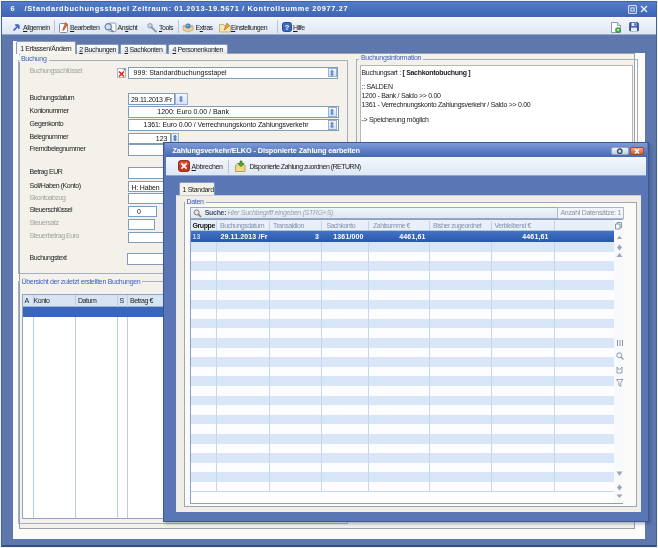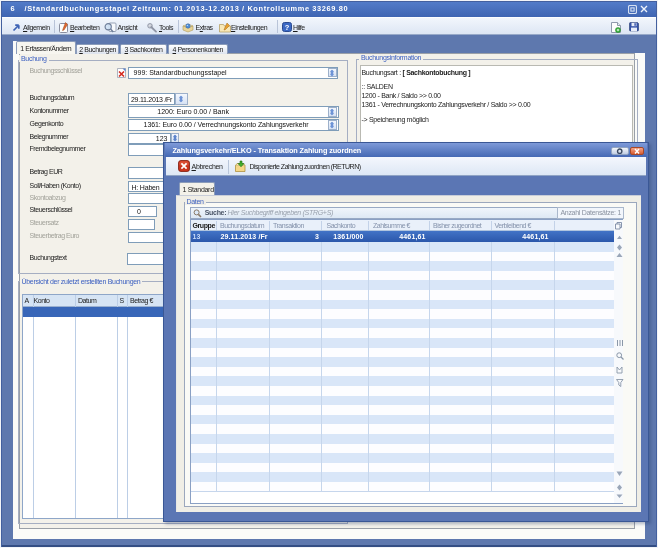--- a/index.html
+++ b/index.html
@@ -17,21 +17,21 @@
 .sp svg{position:absolute;left:50%;top:50%;transform:translate(-50%,-50%);}
 .tab{position:absolute;background:linear-gradient(#ffffff,#dde3ee);border:1px solid #8b9cba;border-bottom:none;border-radius:2px 2px 0 0;text-align:center;font-size:7px;letter-spacing:-0.4px;color:#1b1b1b;}
 </style></head>
 <body>
 
 <div class="a" style="left:0;top:0;width:658px;height:548px;background:#f2f4f8;"></div>
 <div class="a" style="left:1px;top:1px;width:656px;height:546px;background:#43609f;"></div>
 
 <div class="a" style="left:2px;top:2px;width:654px;height:14.5px;background:linear-gradient(#527bc8,#3f65b2);"></div>
 <div class="a" style="left:10.5px;top:4.2px;color:#fff;font-weight:bold;font-size:7.4px;letter-spacing:0.45px;">6</div>
-<div class="a" style="left:24.6px;top:4.2px;color:#fff;font-weight:bold;font-size:7.4px;letter-spacing:0.62px;">/Standardbuchungsstapel Zeitraum: 01.2013-12.2013 / Kontrollsumme 33269.80</div>
+<div class="a" style="left:24.6px;top:4.2px;color:#fff;font-weight:bold;font-size:7.4px;letter-spacing:0.62px;">/Standardbuchungsstapel Zeitraum: 01.2013-19.5671 / Kontrollsumme 20977.27</div>
 
 <svg class="a" style="left:627.5px;top:4.5px;" width="9" height="9" viewBox="0 0 9 9">
     <rect x="0.5" y="0.5" width="8" height="8" rx="1.5" fill="none" stroke="#d5e0f2" stroke-width="1.2"></rect>
     <rect x="2.9" y="2.9" width="3.2" height="3.2" fill="none" stroke="#d5e0f2" stroke-width="1.1"></rect>
   </svg>
 <svg class="a" style="left:639.5px;top:5px;" width="8" height="8" viewBox="0 0 8 8">
     <path d="M1 1 L7 7 M7 1 L1 7" stroke="#eef3fb" stroke-width="1.4"></path>
   </svg>
 
 <div class="a" style="left:2px;top:16.5px;width:654px;height:18.5px;background:linear-gradient(#f2f6fc,#dde6f4);border-top:1px solid #fdfdfe;border-bottom:1px solid #97a9c8;"></div>
@@ -197,21 +197,21 @@
 <div class="a lbl" style="left:119.5px;top:297.3px;">S</div>
 <div class="a lbl" style="left:130px;top:297.3px;">Betrag €</div>
 <div class="a" style="left:32.5px;top:294.5px;width:1px;height:223.5px;background:#bccee6;"></div>
 <div class="a" style="left:75px;top:294.5px;width:1px;height:223.5px;background:#bccee6;"></div>
 <div class="a" style="left:117px;top:294.5px;width:1px;height:223.5px;background:#bccee6;"></div>
 <div class="a" style="left:127px;top:294.5px;width:1px;height:223.5px;background:#bccee6;"></div>
 <div class="a" style="left:23px;top:306.8px;width:324px;height:10.6px;background:#3866b8;"></div>
 
 <div class="a" style="left:163px;top:141.5px;width:485.5px;height:380px;background:#5b76b4;border:1px solid #3a5795;box-shadow:2px 2px 3px rgba(40,60,110,0.35);"></div>
 <div class="a" style="left:164.5px;top:143px;width:482.5px;height:14px;background:linear-gradient(#7e9ad8,#4569b4);"></div>
-<div class="a" style="left:172.5px;top:145.5px;color:#fff;font-weight:bold;font-size:7.3px;letter-spacing:-0.1px;">Zahlungsverkehr/ELKO - Transaktion Zahlung zuordnen</div>
+<div class="a" style="left:172.5px;top:145.5px;color:#fff;font-weight:bold;font-size:7.3px;letter-spacing:-0.1px;">Zahlungsverkehr/ELKO - Disponierte Zahlung earbeiten</div>
 
 <div class="a" style="left:611px;top:146.5px;width:17.5px;height:8.5px;background:linear-gradient(#f2f5fa,#c2cfe4);border:1px solid #93a5c2;border-radius:2px;"><svg width="15.5" height="6.5" viewBox="0 0 15.5 6.5">
       <circle cx="7.7" cy="3.2" r="2.2" fill="none" stroke="#3b4a62" stroke-width="1.4"></circle>
     </svg></div>
 <div class="a" style="left:630px;top:146.5px;width:14px;height:8.5px;background:linear-gradient(#f4a488,#d85c30);border:1px solid #a84828;border-radius:2px;"><svg width="12" height="6.5" viewBox="0 0 12 6.5">
       <path d="M4 1 L8 5.5 M8 1 L4 5.5" stroke="#fff" stroke-width="1.4"></path>
     </svg></div>
 
 <div class="a" style="left:166px;top:157px;width:479.5px;height:19px;background:linear-gradient(#f4f7fd,#dde7f5);border-bottom:1px solid #8fa3c4;"></div>
 <svg class="a" style="left:177.5px;top:160px" width="12" height="12" viewBox="0 0 12 12">

